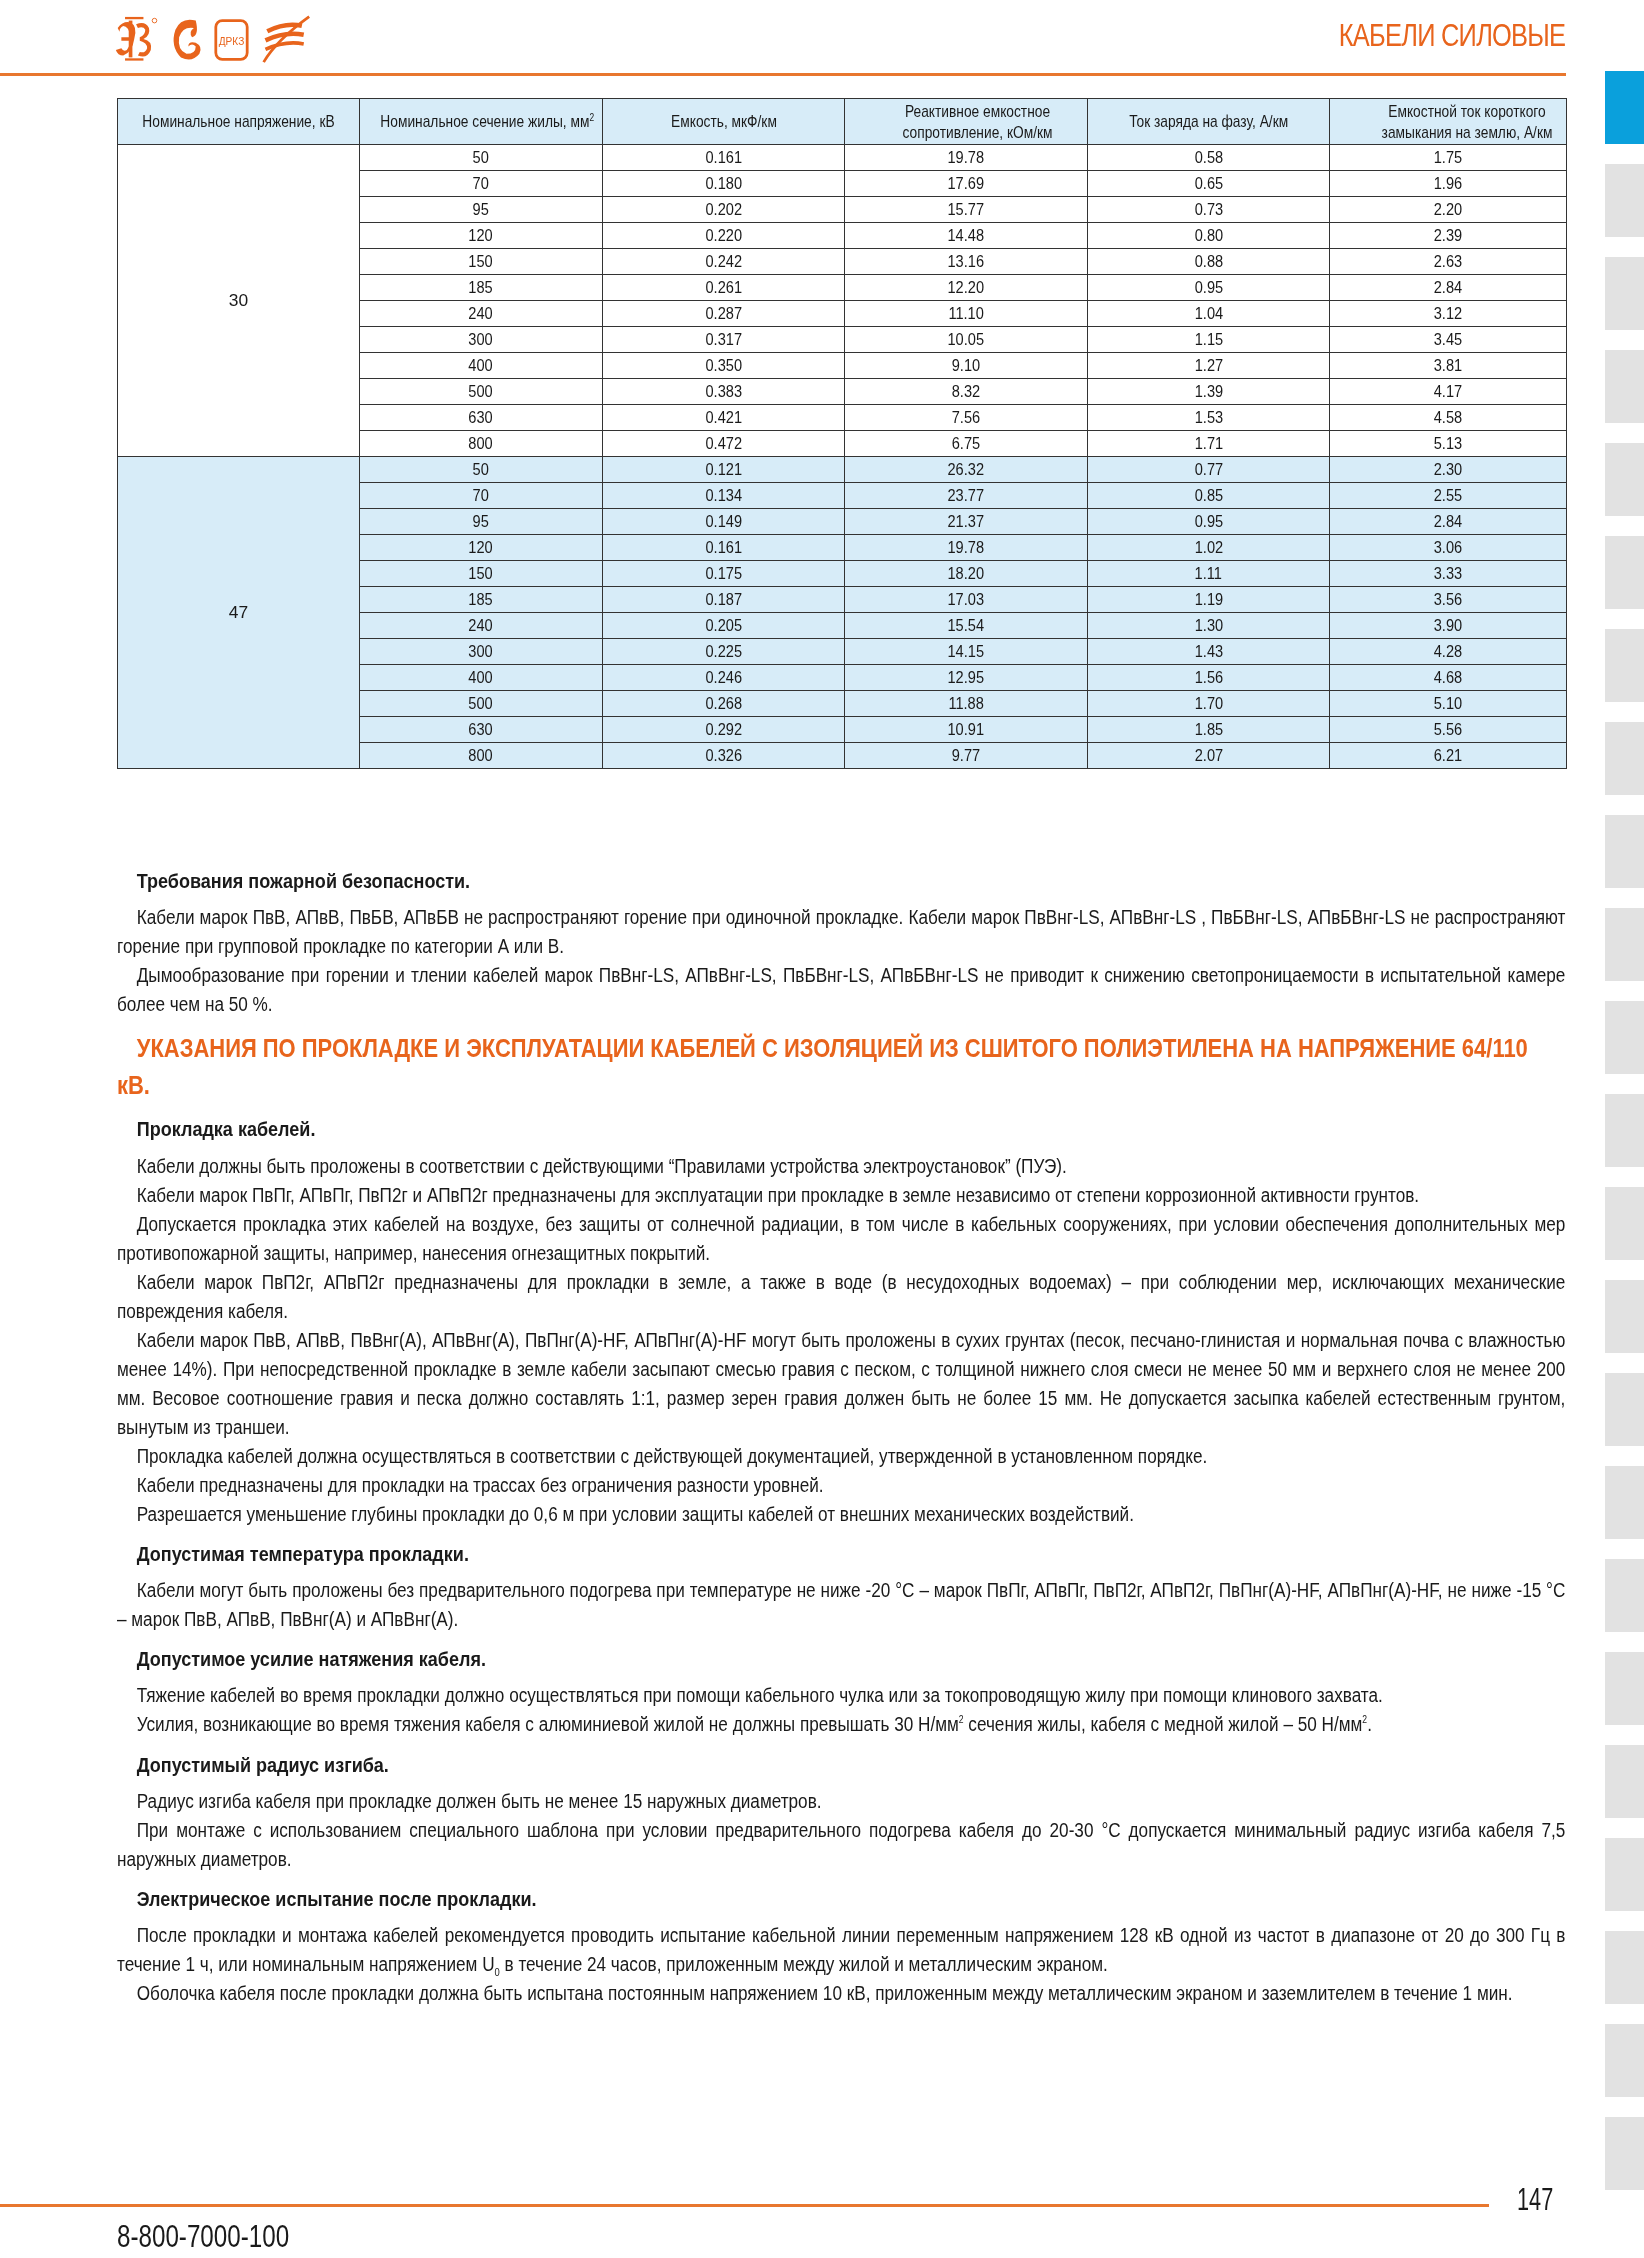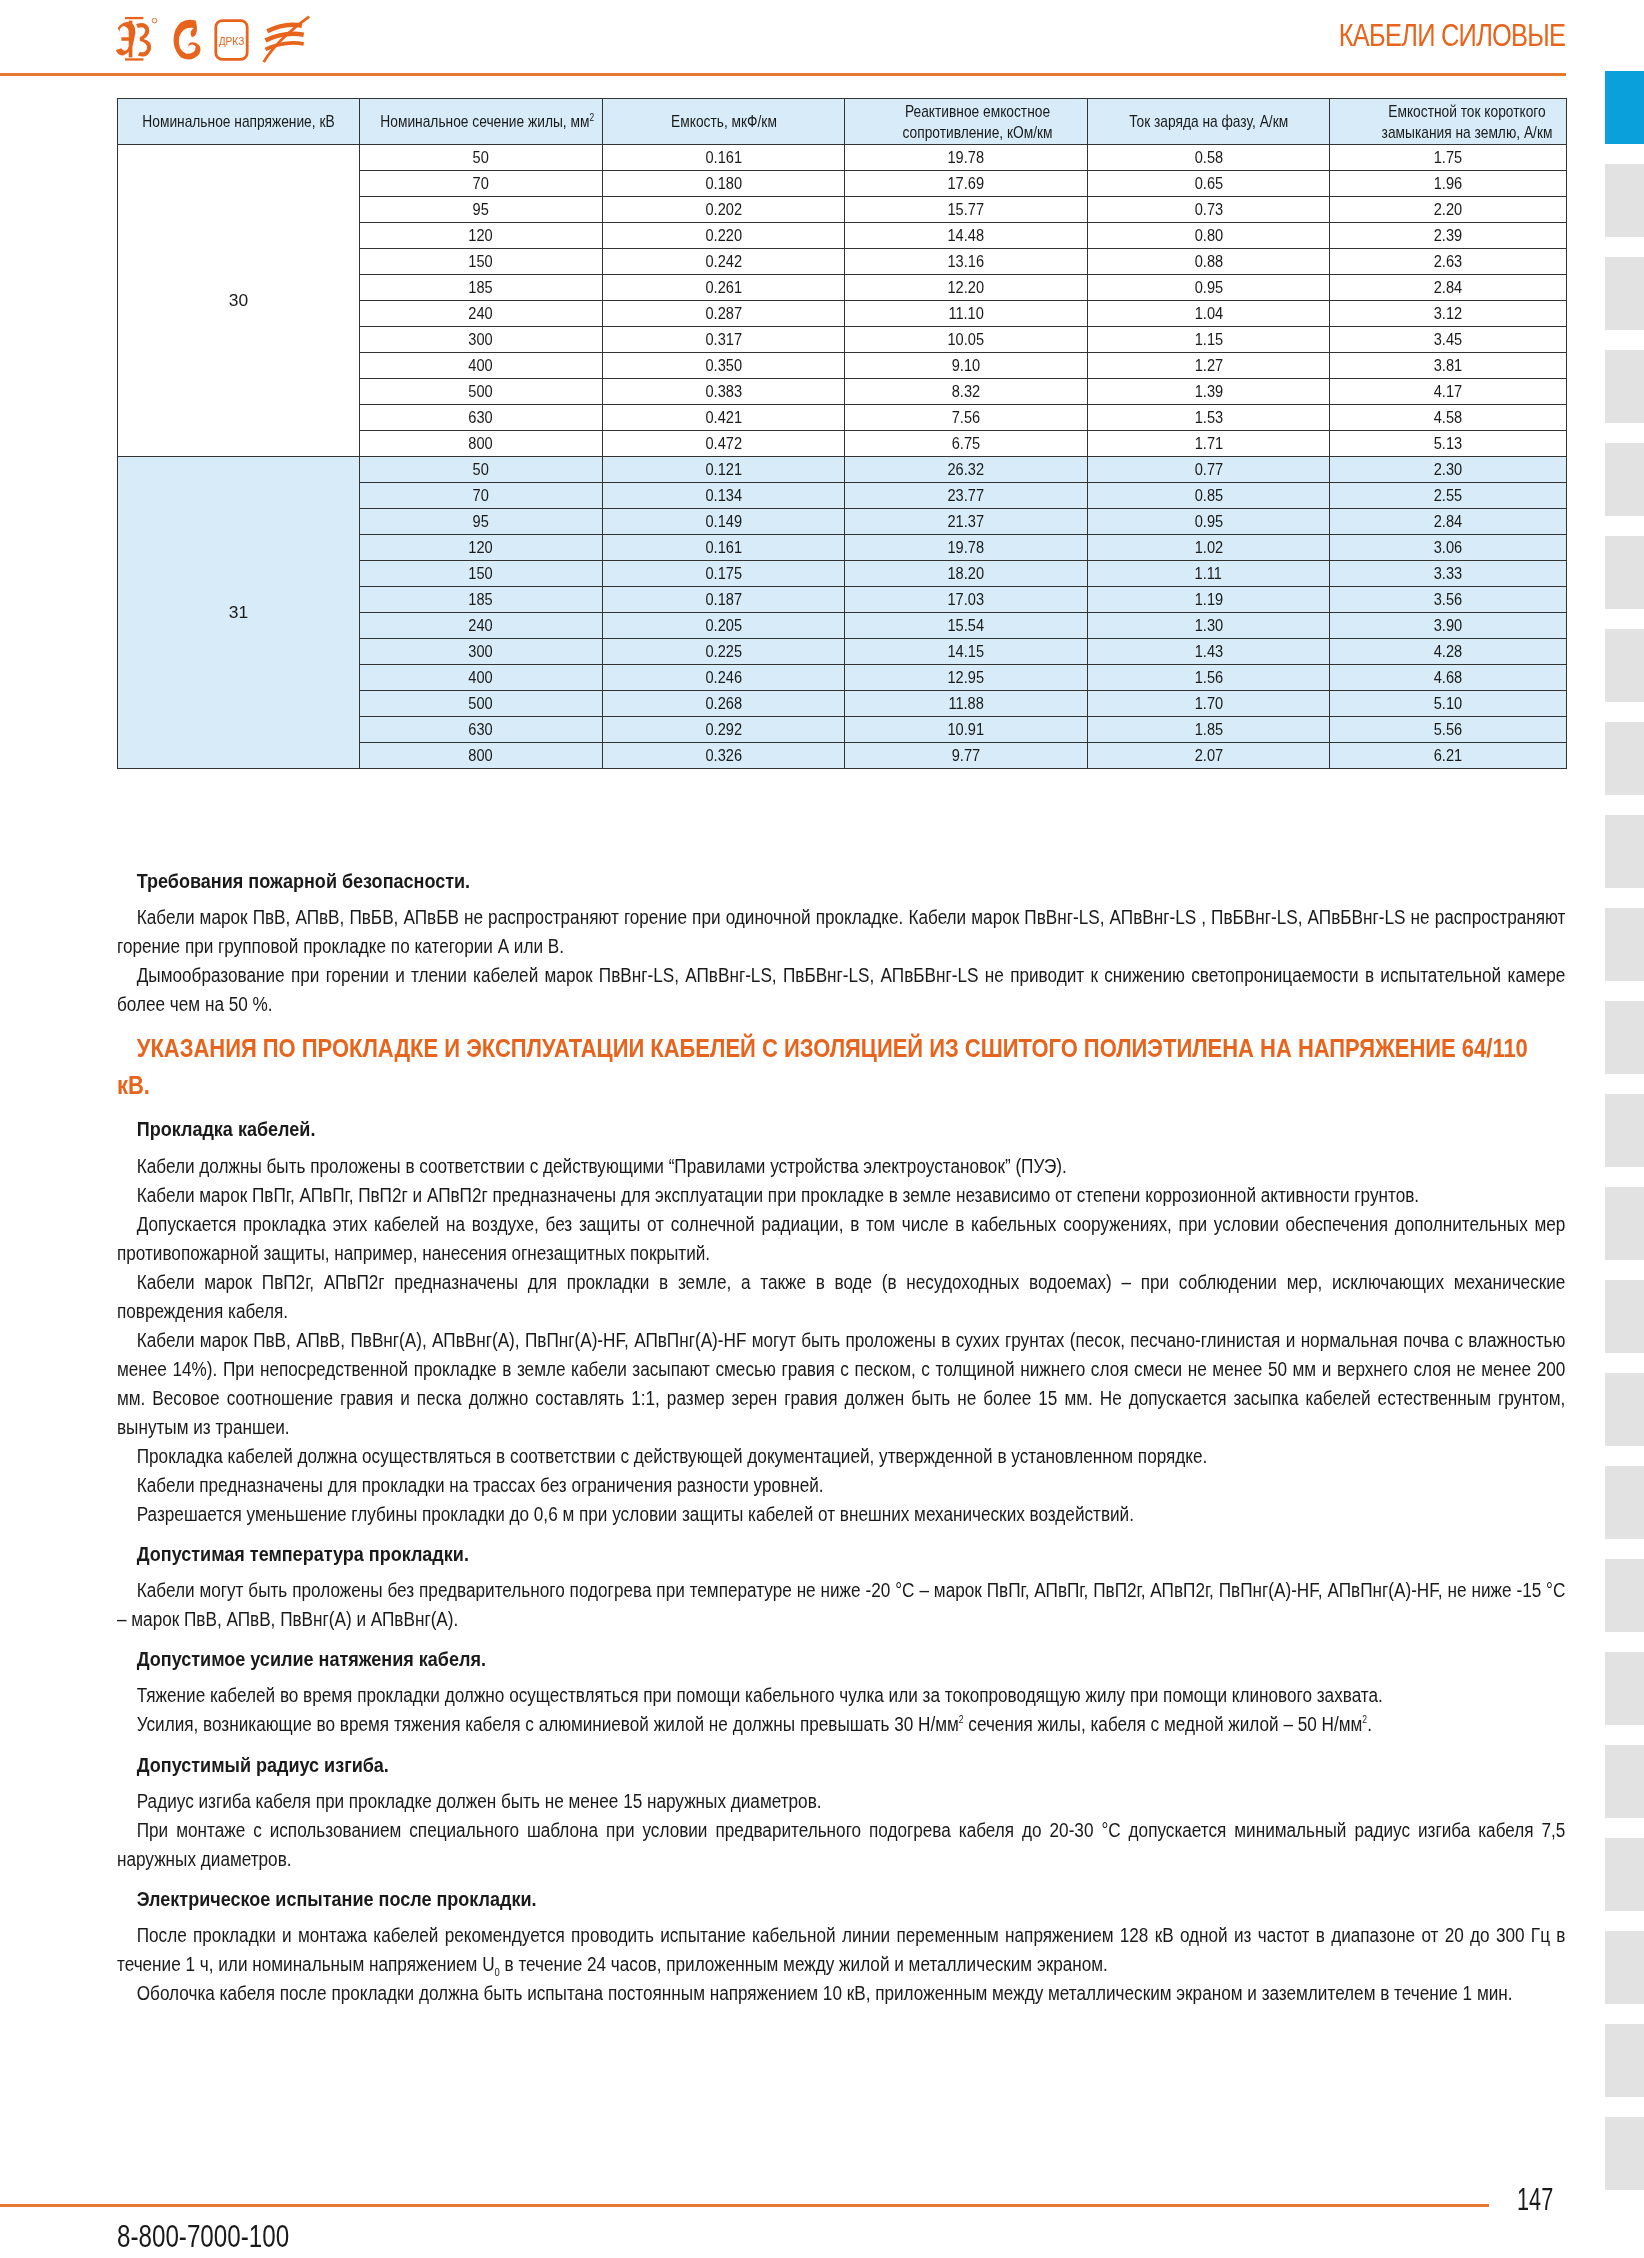--- a/index.html
+++ b/index.html
@@ -204,21 +204,21 @@
       <tr>
         <td><span class="cond">800</span></td>
         <td><span class="cond">0.472</span></td>
         <td><span class="cond">6.75</span></td>
         <td><span class="cond">1.71</span></td>
         <td><span class="cond">5.13</span></td>
       </tr>
     </tbody>
   <tbody id="tbody-g2" class="g2">
       <tr>
-        <td rowspan="12">31</td>
+        <td rowspan="12">47</td>
         <td><span class="cond">50</span></td>
         <td><span class="cond">0.121</span></td>
         <td><span class="cond">26.32</span></td>
         <td><span class="cond">0.77</span></td>
         <td><span class="cond">2.30</span></td>
       </tr>
       <tr>
         <td><span class="cond">70</span></td>
         <td><span class="cond">0.134</span></td>
         <td><span class="cond">23.77</span></td>

